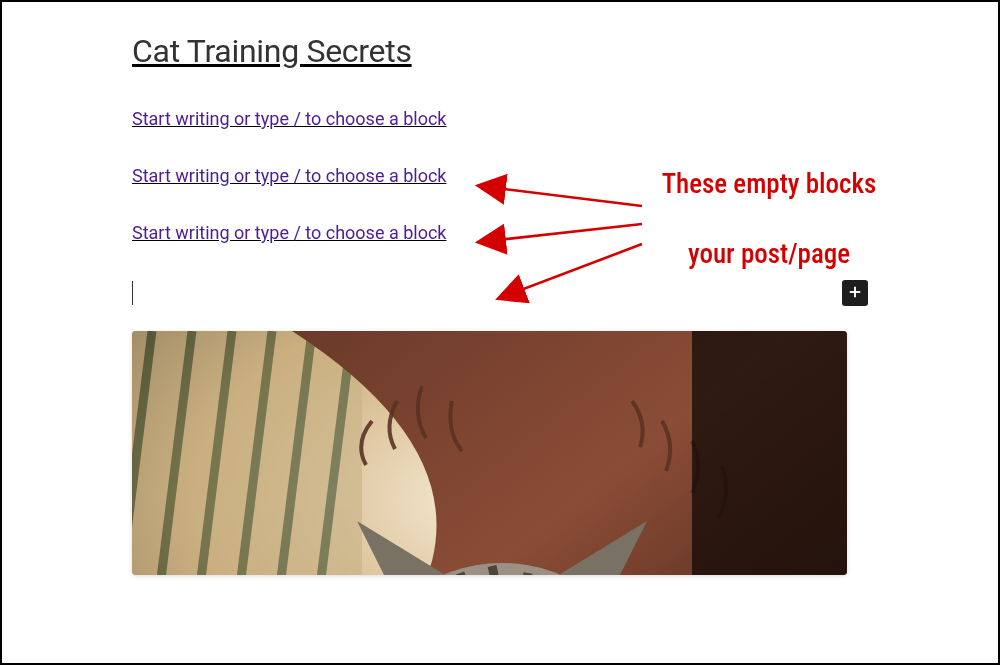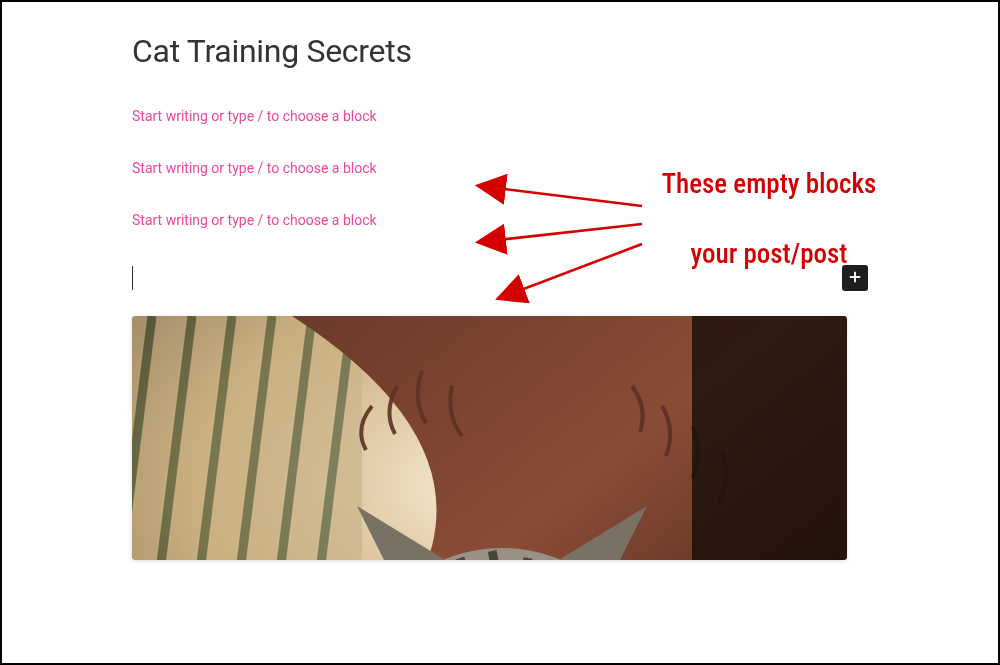--- a/index.html
+++ b/index.html
@@ -7,37 +7,38 @@
       width: 1000px;
       height: 665px;
       font-family: -apple-system, BlinkMacSystemFont, "Segoe UI", Roboto, sans-serif;
       background: #fff;
       border: 2px solid #000;
       position: relative;
       overflow: hidden;
     }
     .editor {
       padding: 30px 130px 0 130px;
+      text-decoration: underline;
     }
     .title {
       font-size: 32px;
       font-weight: 400;
       color: #333;
       margin-bottom: 38px;
       letter-spacing: -0.3px;
     }
     .paragraph {
       font-size: 19px;
       color: #333;
       margin-bottom: 28px;
       line-height: 1.4;
     }
     .placeholder-block {
-      font-size: 14px;
-      color: #ec4899;
+      font-size: 18px;
+      color: #4c1d95;
       margin-bottom: 36px;
       cursor: text;
     }
     .new-line {
       display: flex;
       align-items: center;
       justify-content: space-between;
       margin-bottom: 24px;
       min-height: 28px;
     }
@@ -188,21 +189,21 @@
 
       <rect x="560" y="0" width="160" height="480" fill="#120a06" opacity="0.75"></rect>
     </svg>
   </div>
 
 </div>
 
 <div class="annotation">
   <span>These empty blocks</span><br>
   <br>
-  <span>your post/post</span>
+  <span>your post/page</span>
 </div>
 
 <svg class="arrows" viewBox="0 0 1000 665">
   <defs>
     <marker id="ah" markerWidth="12" markerHeight="12" refX="10" refY="6" orient="auto">
       <path d="M0 0 L12 6 L0 12 Z" fill="#d40000"></path>
     </marker>
   </defs>
   <g stroke="#d40000" stroke-width="2.6" fill="none" marker-end="url(#ah)">
     <line x1="640" y1="204" x2="478" y2="184"></line>

